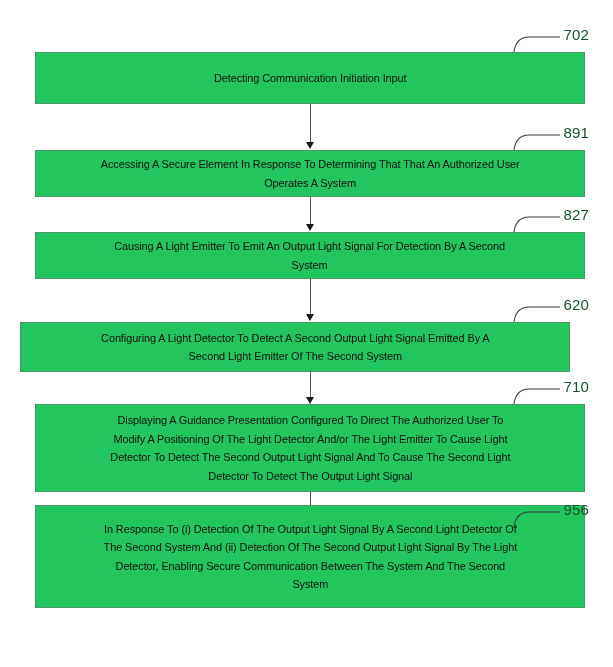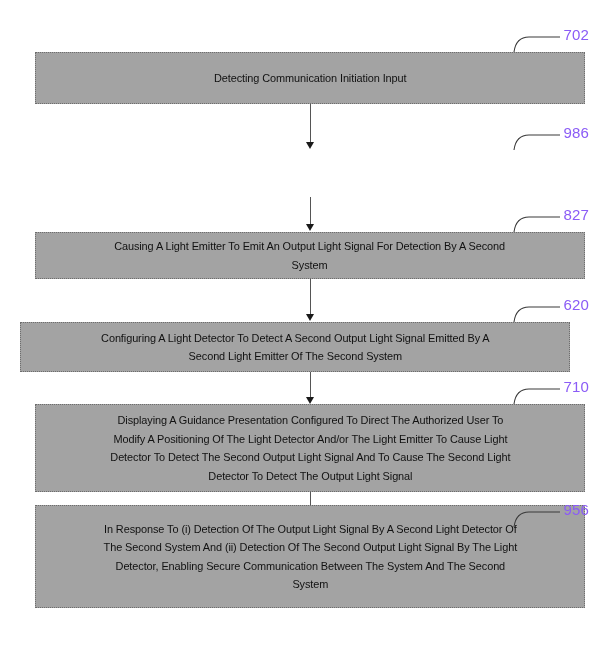--- a/index.html
+++ b/index.html
@@ -16,21 +16,21 @@
     overflow: hidden;
   }
   #figure {
     position: absolute;
     inset: 0;
   }
   .node {
     position: absolute;
     box-sizing: border-box;
     border: 1px dotted #6d6d6d;
-    background: #a3a3a3;
+    background: #22c55e;
     display: flex;
     align-items: center;
     justify-content: center;
     text-align: center;
   }
   .node-text {
     font-size: 11.4px;
     line-height: 18.5px;
     letter-spacing: -0.1px;
     color: #111111;
@@ -47,21 +47,21 @@
     position: absolute;
     width: 0;
     height: 0;
     border-left: 4.5px solid transparent;
     border-right: 4.5px solid transparent;
     border-top: 7px solid #1a1a1a;
   }
   .ref {
     position: absolute;
     font-size: 15.5px;
-    color: #8b5cf6;
+    color: #14532d;
     letter-spacing: 0.2px;
     transform: scaleX(0.97);
   }
   .leader {
     position: absolute;
     overflow: visible;
   }
   .leader path {
     fill: none;
     stroke: #3a3a3a;
@@ -77,24 +77,28 @@
     <div class="node-text">Detecting Communication Initiation Input</div>
   </div>
   <svg class="leader" style="left:505px; top:33px; width:60px; height:22px;">
     <path d="M 55 4 L 24 4 Q 11 4 9 19"></path>
   </svg>
   <div class="ref" style="left:563px; top:26px;">702</div>
 
   <div class="connector" style="left:310px; top:104px; height:39px;"></div>
   <div class="arrowhead" style="left:306px; top:142px;"></div>
 
+  <div class="node" style="left:35px; top:150px; width:550px; height:47px;">
+    <div class="node-text">Accessing A Secure Element In Response To Determining That That An Authorized User
+Operates A System</div>
+  </div>
   <svg class="leader" style="left:505px; top:131px; width:60px; height:22px;">
     <path d="M 55 4 L 24 4 Q 11 4 9 19"></path>
   </svg>
-  <div class="ref" style="left:563px; top:124px;">986</div>
+  <div class="ref" style="left:563px; top:124px;">891</div>
 
   <div class="connector" style="left:310px; top:197px; height:31px;"></div>
   <div class="arrowhead" style="left:306px; top:224px;"></div>
 
   <div class="node" style="left:35px; top:232px; width:550px; height:47px;text-align:center;">
     <div class="node-text">Causing A Light Emitter To Emit An Output Light Signal For Detection By A Second
 System</div>
   </div>
   <svg class="leader" style="left:505px; top:213px; width:60px; height:22px;">
     <path d="M 55 4 L 24 4 Q 11 4 9 19"></path>

